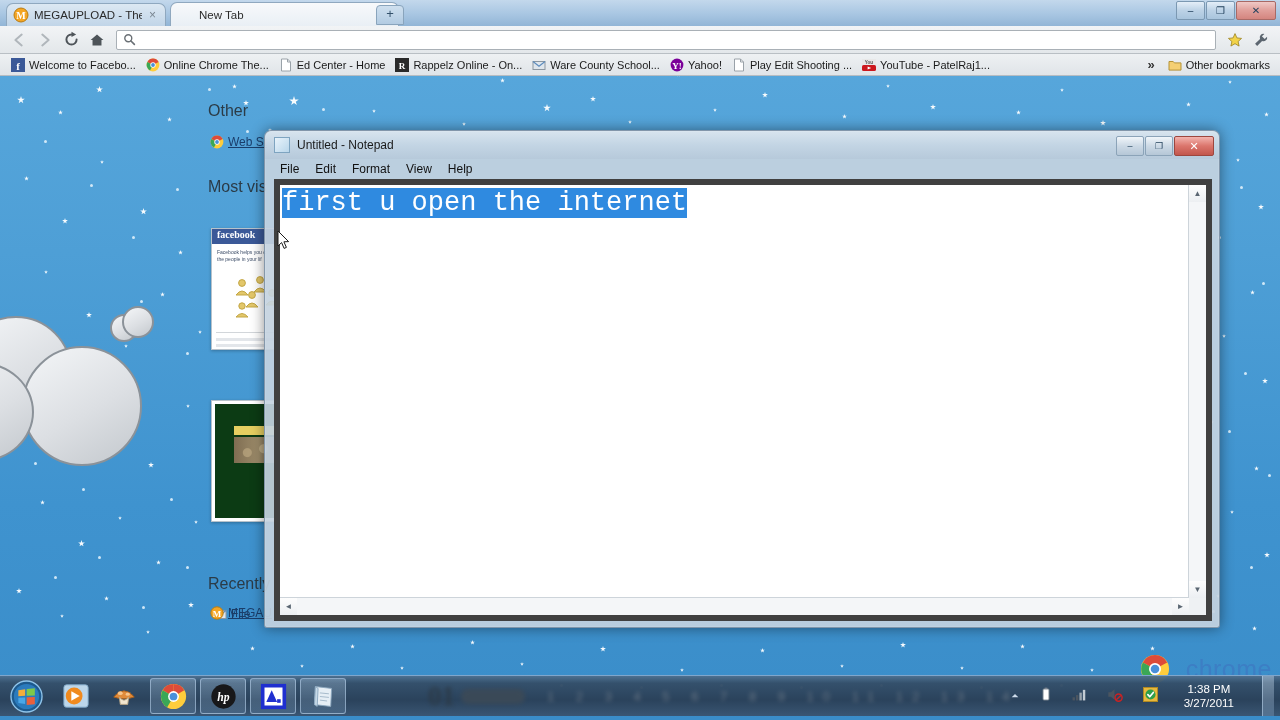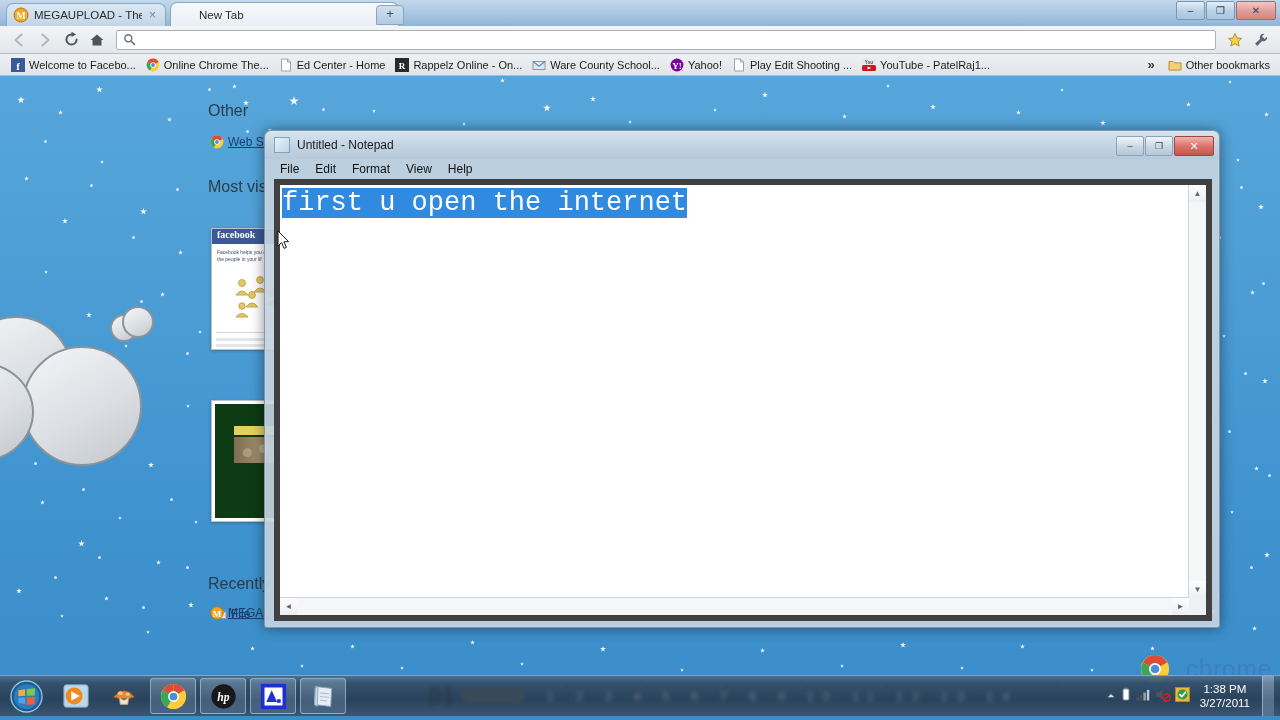--- a/index.html
+++ b/index.html
@@ -239,21 +239,21 @@
     background: linear-gradient(180deg, rgba(200,225,248,.28), rgba(140,180,220,.18));
   }
   #tb-overlay {
     position:absolute; left:428px; bottom:2px; width:650px; height:36px;
     display:flex; align-items:center;
     filter: blur(2.1px);
     opacity:.92;
   }
   #tray {
     position:absolute; right:0; bottom:0; height:40px;
-    display:flex; align-items:center; gap:4px; padding-right:6px;
+    display:flex; align-items:center; gap:20px; padding-right:6px;
   }
   #clock { color:#ffffff; font-size:11.5px; line-height:14px; text-align:center; padding:0 6px; }
   #showdesk {
     width:11px; height:40px; margin-left:2px;
     background: linear-gradient(180deg, rgba(210,228,245,.4), rgba(150,185,220,.28));
     border-left:1px solid rgba(200,225,250,.5);
   }
 </style>
 </head>
 <body>

